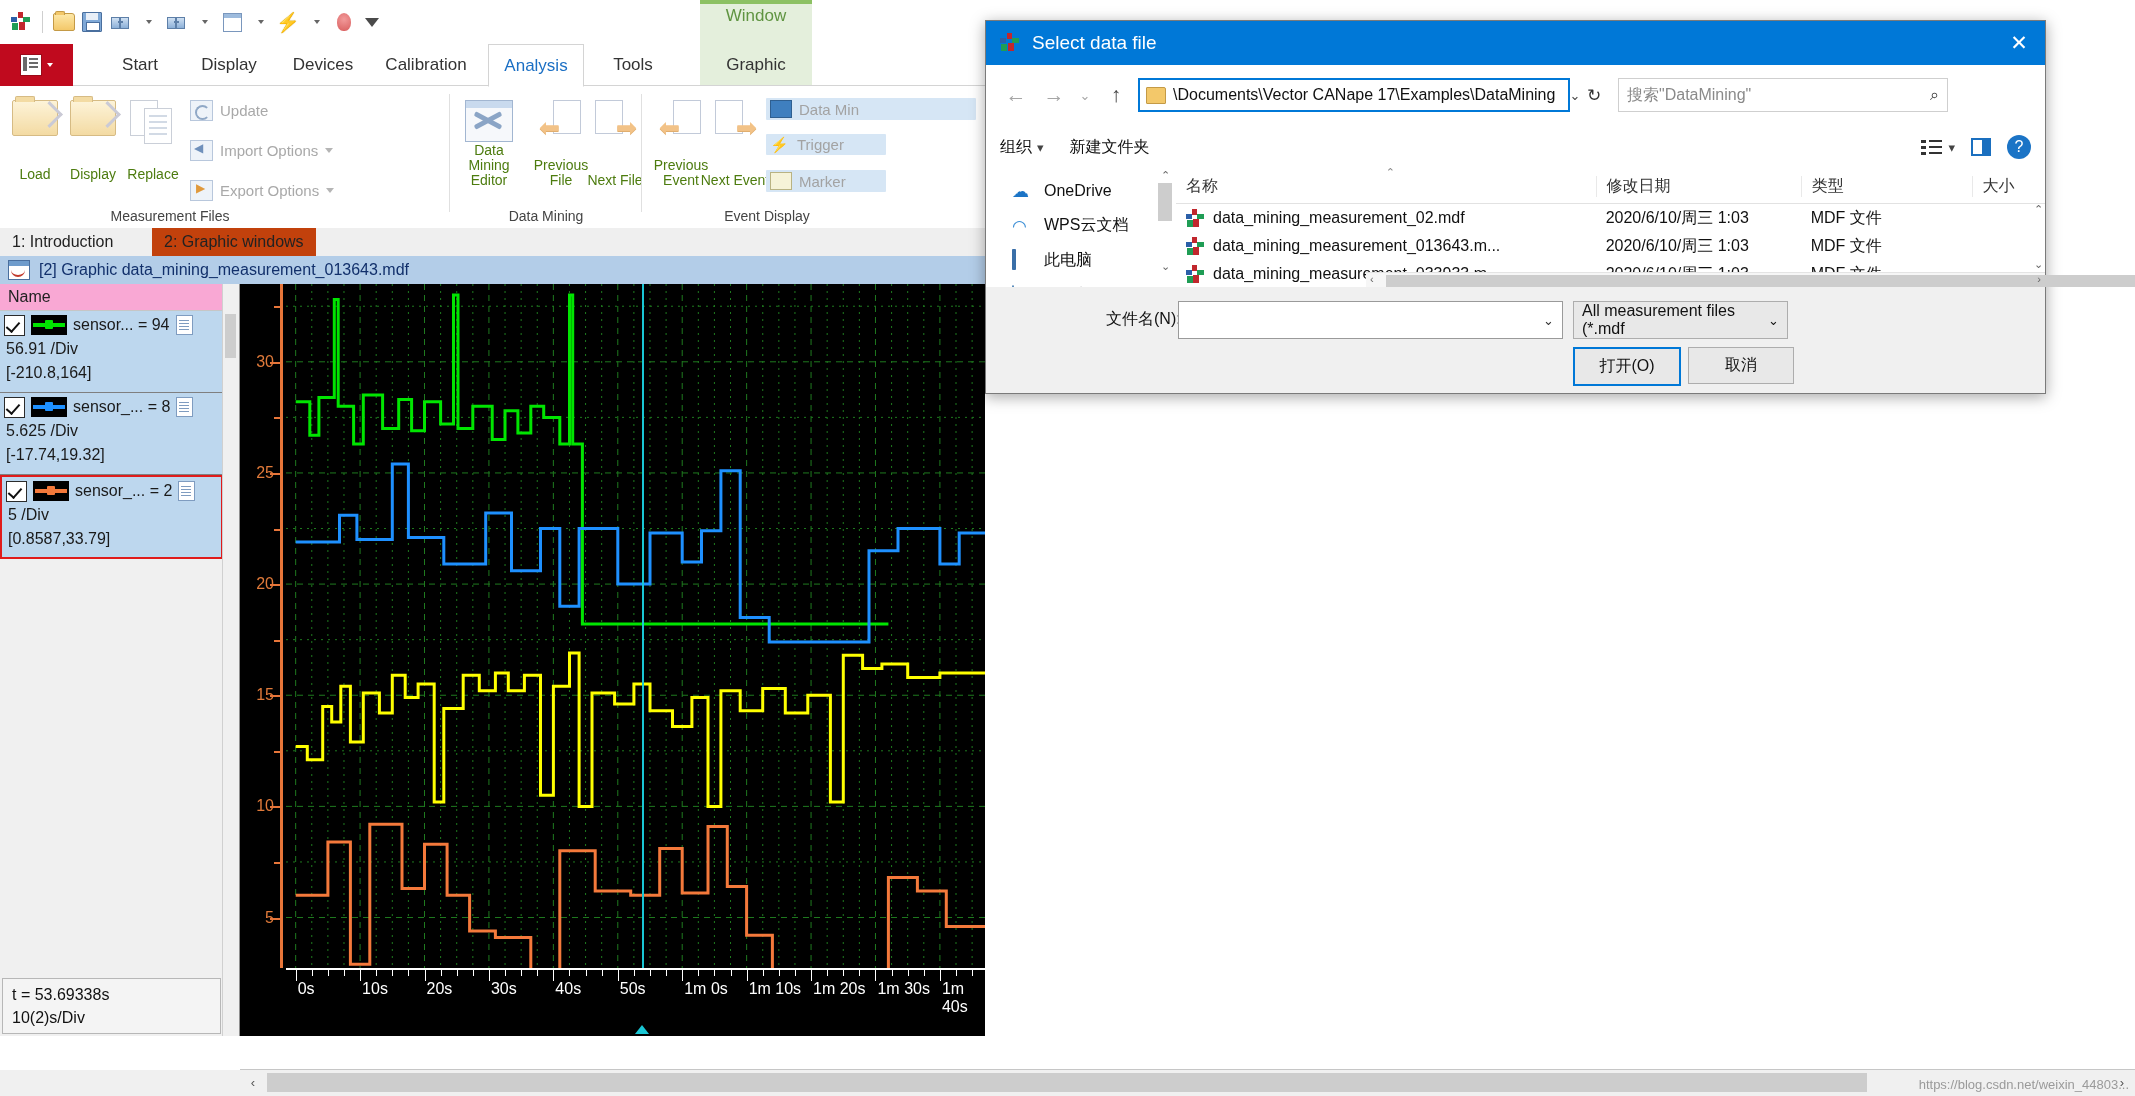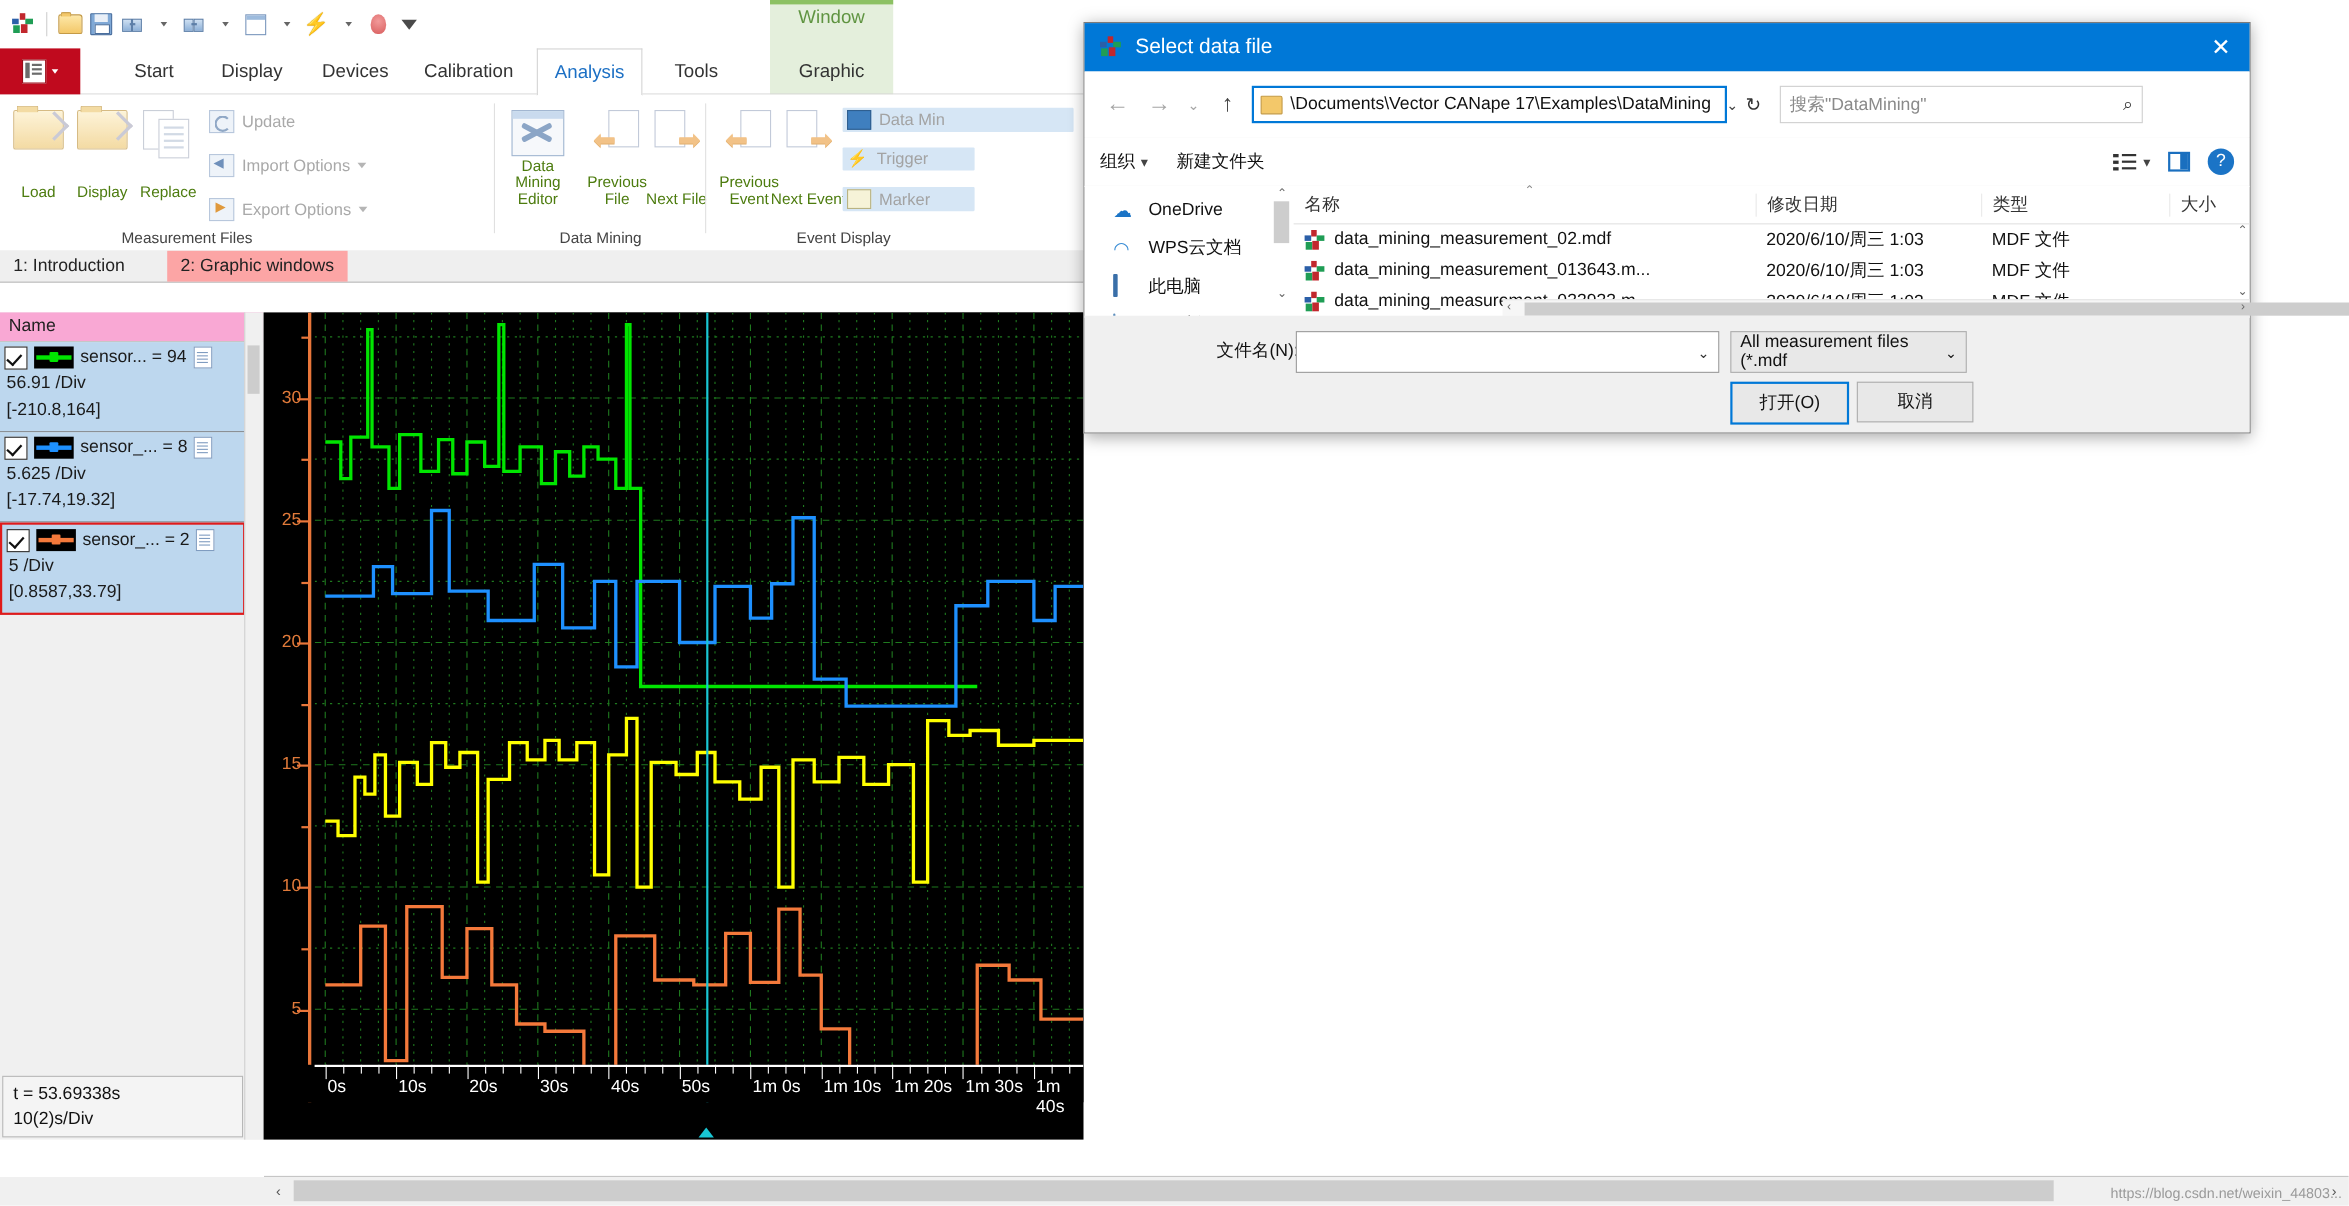--- a/index.html
+++ b/index.html
@@ -107,21 +107,21 @@
   .evrow .eic{width:20px;height:16px;flex:none;}
   .eic.dmin{background:#3f7fbf;border:1px solid #2f5f90;}
   .eic.trig{background:transparent;color:#3e7fb8;font-size:15px;line-height:15px;text-align:center;}
   .eic.mark{background:#f6f3d8;border:1px solid #b9b383;}
 
   
   .doctabs{position:absolute;left:0;top:228px;width:985px;height:28px;background:#efefef;
            border-bottom:1px solid #b9b9b9;}
   .dtab{position:absolute;top:0;height:28px;display:flex;align-items:center;padding:0 12px;
         font-size:16px;color:#222;cursor:pointer;}
-  .dtab.active{background:#fca5a5;}
+  .dtab.active{background:#c2410c;}
 
   
   .wincap{position:absolute;left:0;top:256px;width:985px;height:28px;background:#b3cde8;
           display:flex;align-items:center;gap:9px;padding-left:8px;}
   .wincap .wic{width:20px;height:18px;background:#fff;border:1px solid #4a6f9e;position:relative;}
   .wincap .wic:before{content:"";position:absolute;left:0;top:0;right:0;height:5px;background:#6f9ccc;}
   .wincap .wic:after{content:"";position:absolute;left:2px;bottom:2px;width:14px;height:7px;
           border-bottom:2px solid #c0392b;border-radius:0 0 8px 8px;}
   .wincap .wtitle{font-size:16px;color:#12306b;}
 
@@ -428,20 +428,24 @@
       </div>
       <div class="gtitle" style="left:0;width:250px;">Event Display</div>
     </div>
   </div>
 
   <div class="doctabs">
     <div class="dtab" style="left:0;">1: Introduction</div>
     <div class="dtab active" style="left:152px;">2: Graphic windows</div>
   </div>
 
+  <div class="wincap">
+    <span class="wic"></span>
+    <span class="wtitle">[2] Graphic data_mining_measurement_013643.mdf</span>
+  </div>
 
   <div class="siglist">
     <div class="sl-head">Name</div>
 
     <div class="sigitem" style="height:82px;">
       <div class="sigrow1">
         <span class="chkbox"></span>
         <span class="swatch">
             <i style="background:#00e500"></i>
             <b style="background:#00e500"></b>

